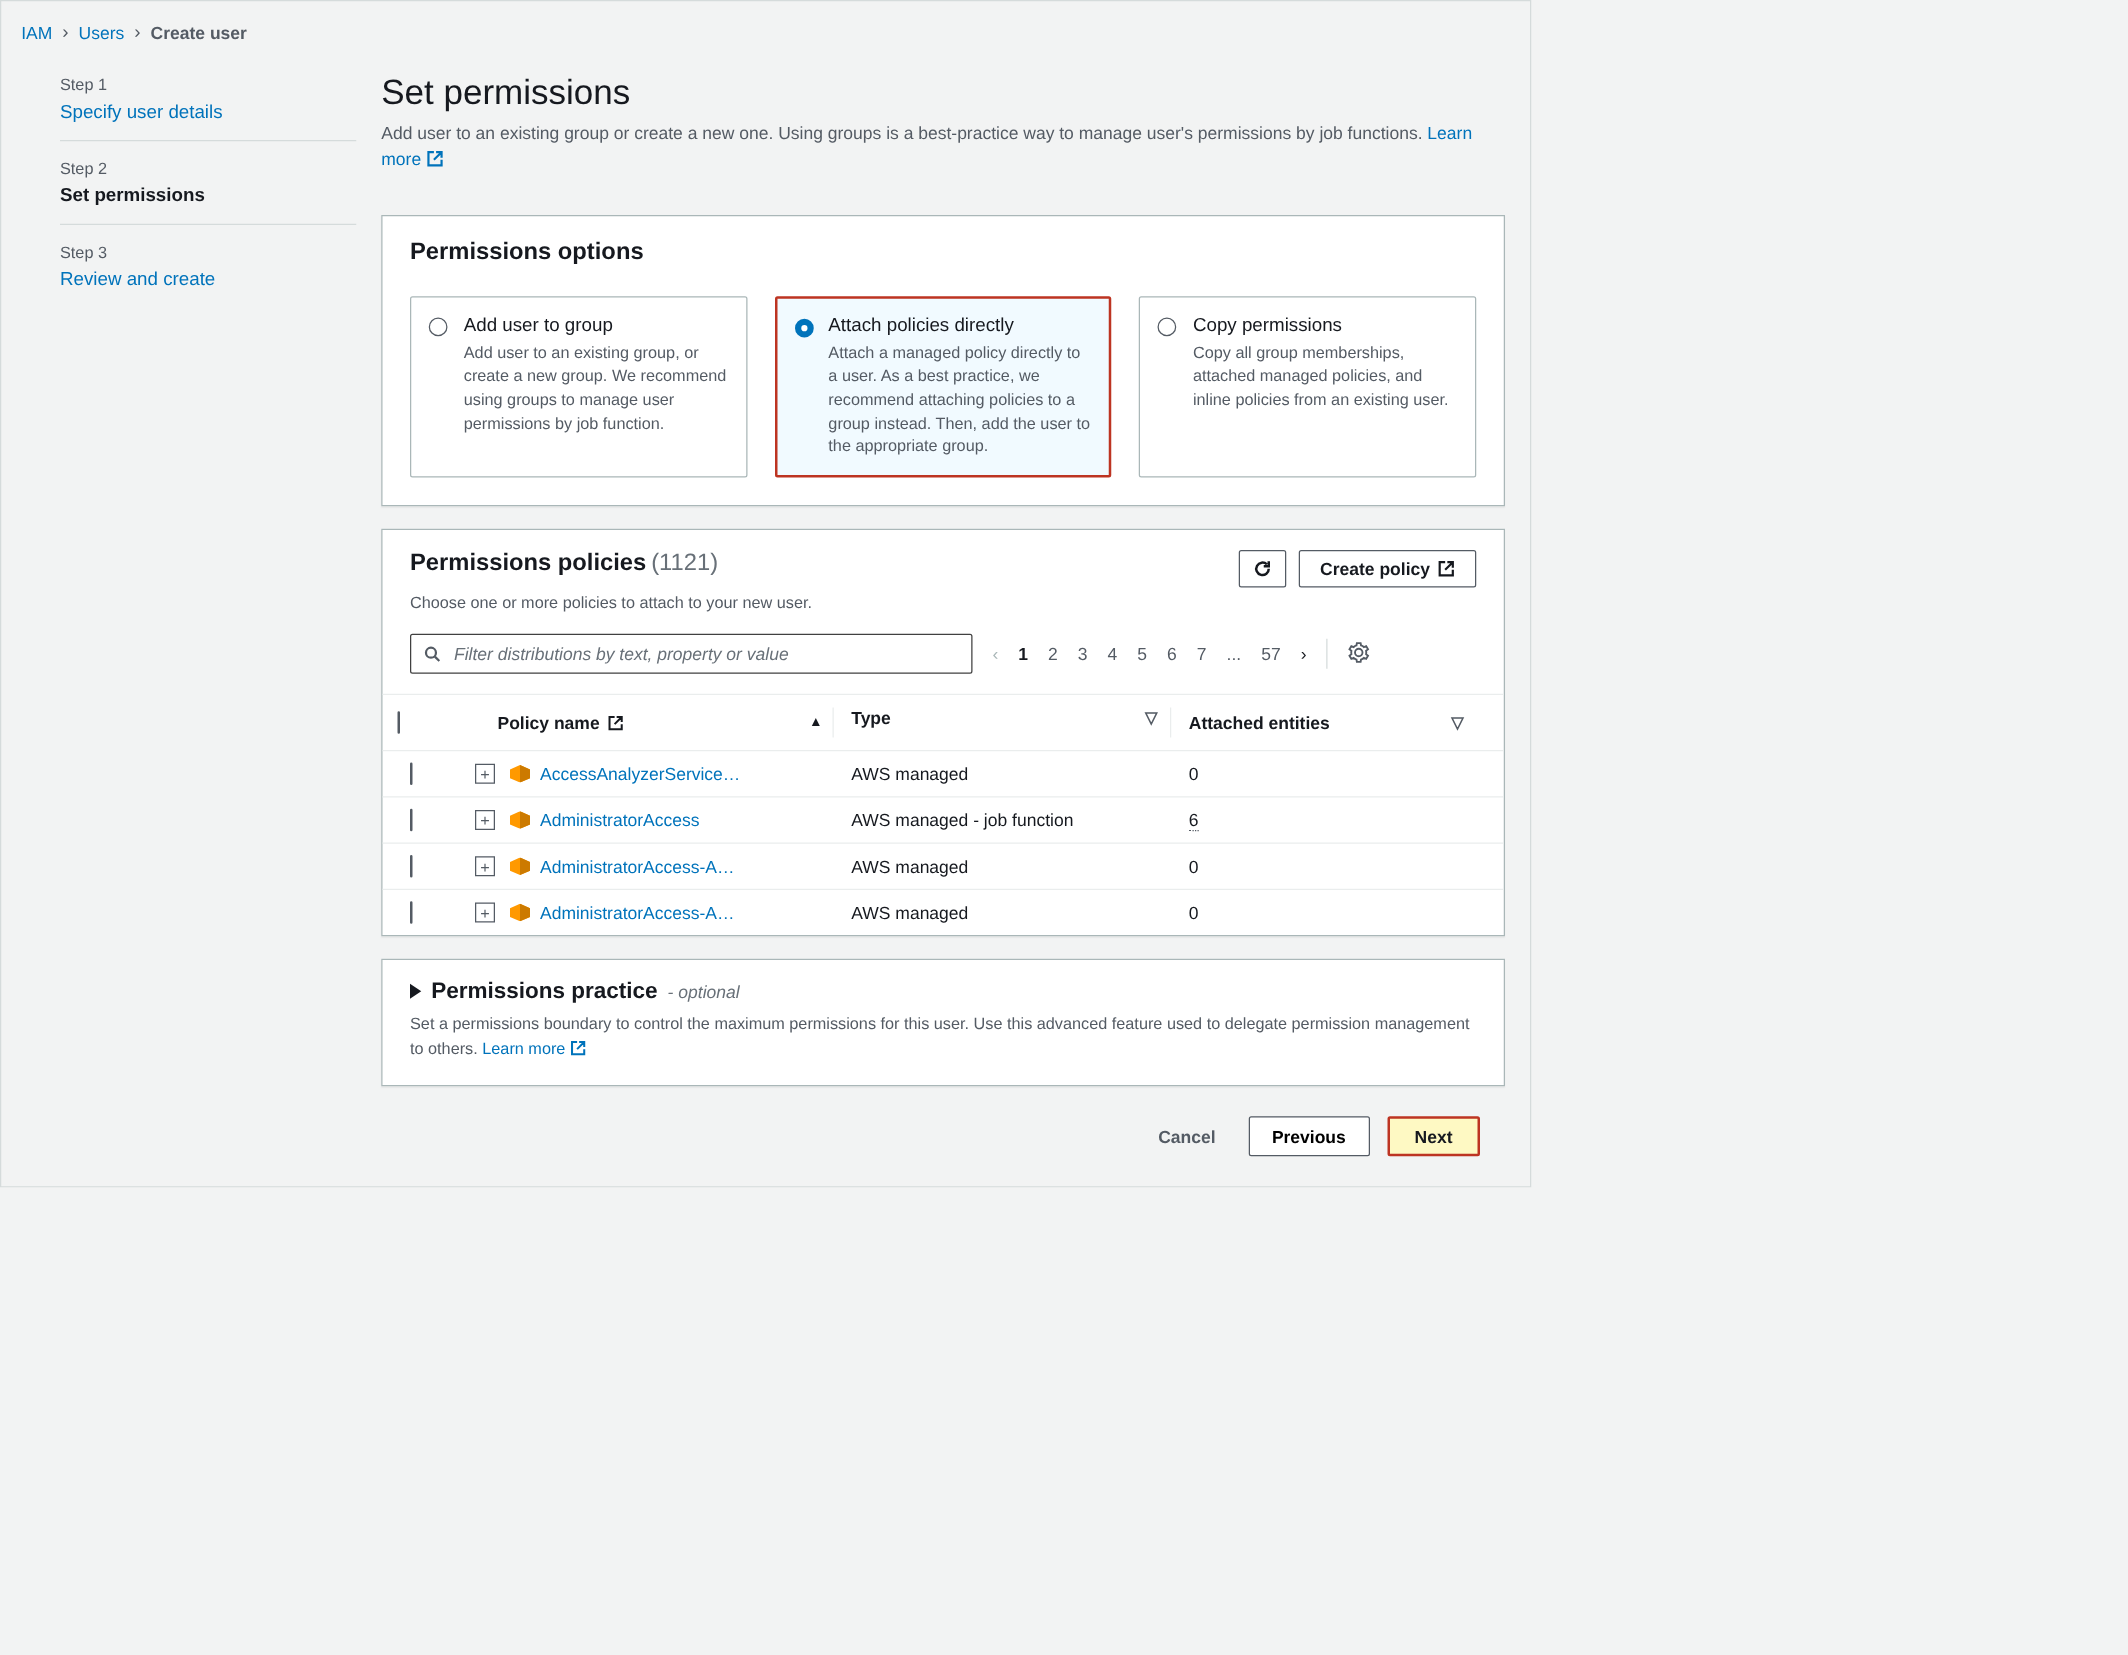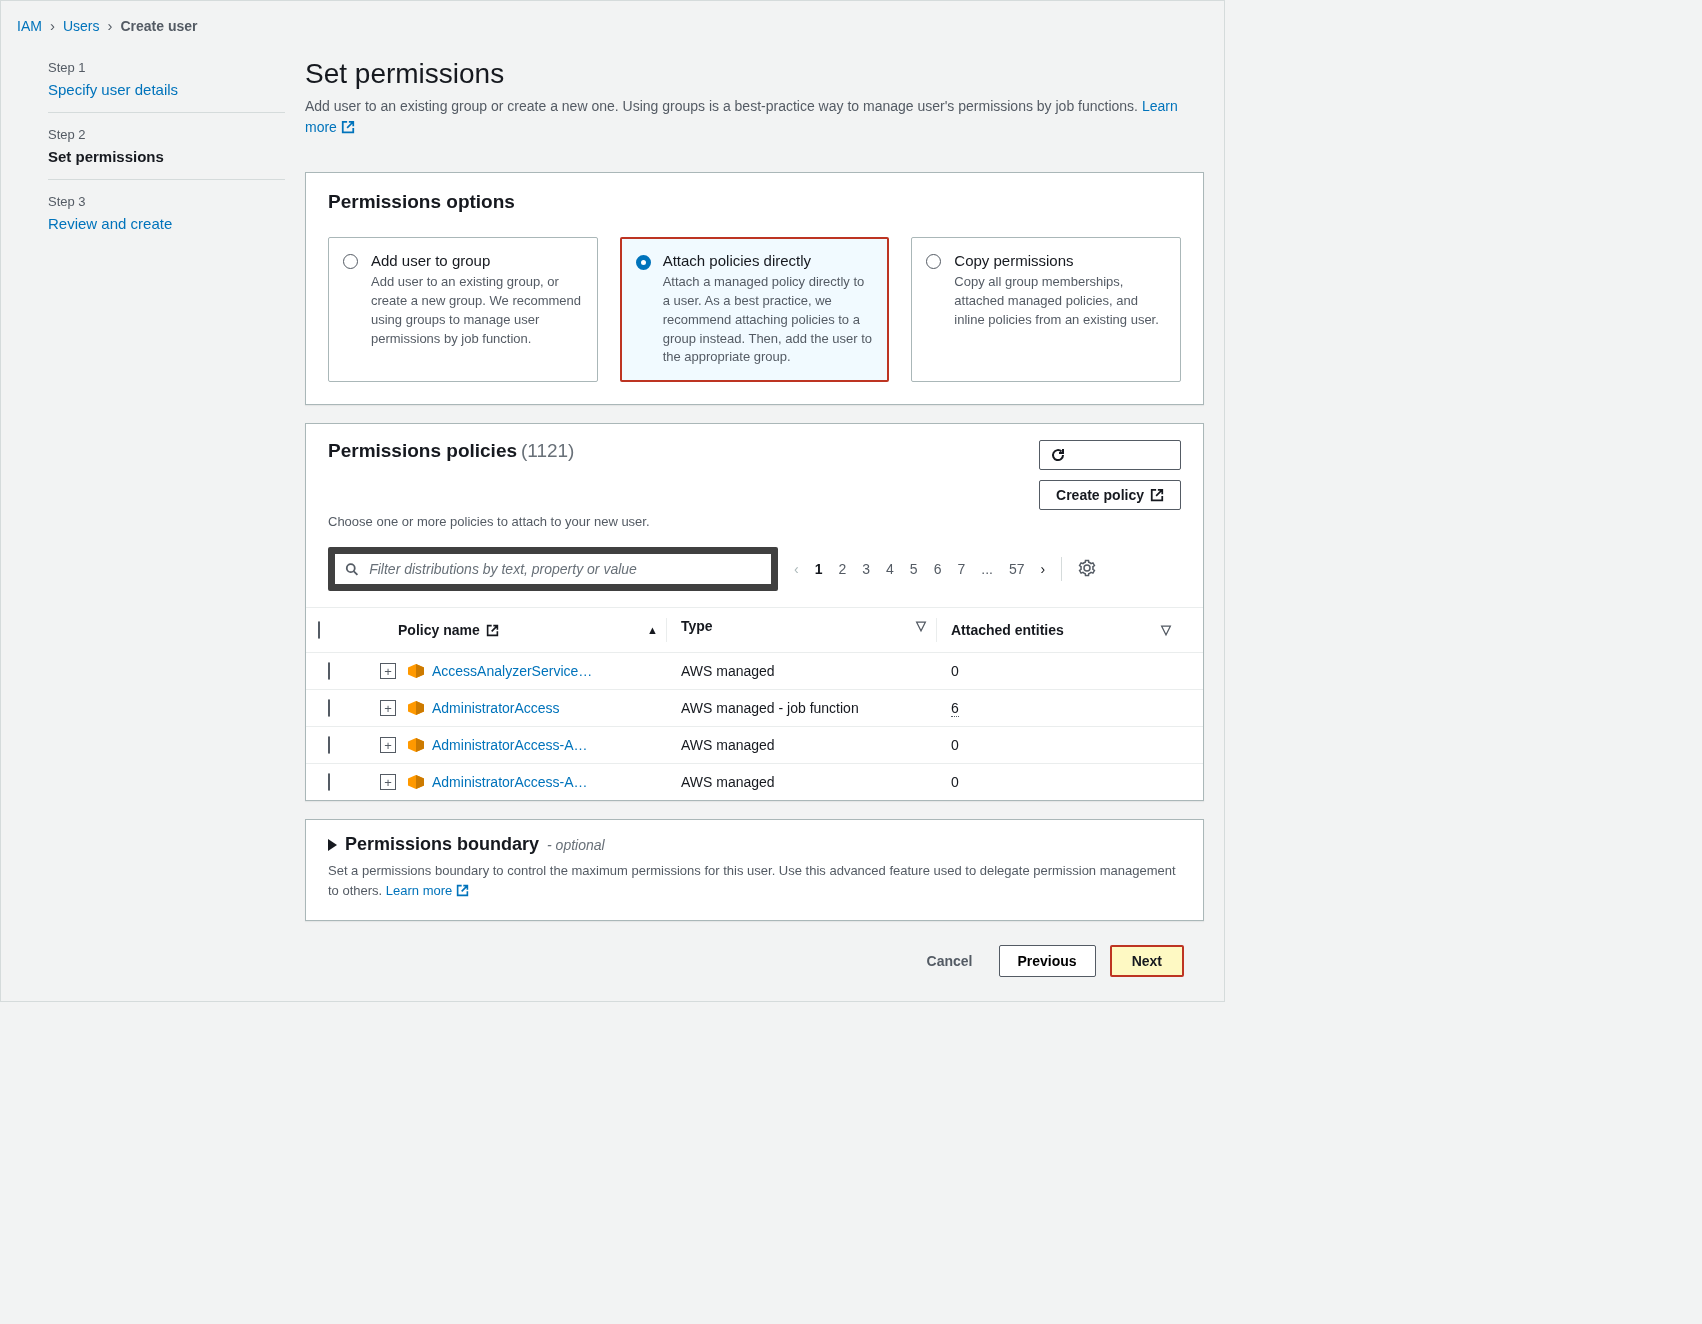--- a/index.html
+++ b/index.html
@@ -129,21 +129,21 @@
   .policies-title {
     font-size: 19px;
     font-weight: 700;
   }
   .policies-count { color: #687078; font-weight: 400; }
   .policies-sub {
     padding: 4px 22px 14px 22px;
     color: #545b64;
     font-size: 13px;
   }
-  .head-buttons { display: flex; gap: 10px; flex-direction: column; }
+  .head-buttons { display: flex; gap: 10px; }
   .btn {
     border: 1px solid #545b64;
     background: #fff;
     padding: 6px 16px;
     font-size: 14px;
     font-weight: 700;
     color: #16191f;
     border-radius: 2px;
     cursor: pointer;
     display: inline-flex;
@@ -154,21 +154,21 @@
   .toolbar-row {
     display: flex;
     align-items: center;
     padding: 4px 22px 16px 22px;
     border-bottom: 1px solid #eaeded;
     gap: 16px;
   }
   .search-wrap {
     flex: 1;
     max-width: 450px;
-    border: 7px solid #404040;
+    border: 1px solid #404040;
     border-radius: 2px;
     display: flex;
     align-items: center;
     padding: 6px 10px;
     gap: 8px;
     color: #687078;
   }
   .search-wrap input {
     border: none;
     outline: none;
@@ -502,21 +502,21 @@
             <div class="col-type">AWS managed</div>
             <div class="col-att">0</div>
           </div>
         </div>
       </div>
 
       <div class="panel">
         <div class="boundary-inner">
           <div class="boundary-title">
             <span class="triangle-right"></span>
-            <span>Permissions boundary</span>
+            <span>Permissions practice</span>
             <span class="optional">- optional</span>
           </div>
           <div class="boundary-desc">
             <span>Set a permissions boundary to control the maximum permissions for this user. Use this advanced feature used to delegate permission management to others. </span><a class="inline-link"><span>Learn more</span><span class="ext-icon"><svg width="13" height="13" viewBox="0 0 16 16">
                     <path fill="none" stroke="#0073bb" stroke-width="2" d="M7 2H2v12h12V9M9 2h5v5M14 2L7 9"></path>
                   </svg></span></a>
           </div>
         </div>
       </div>
 

